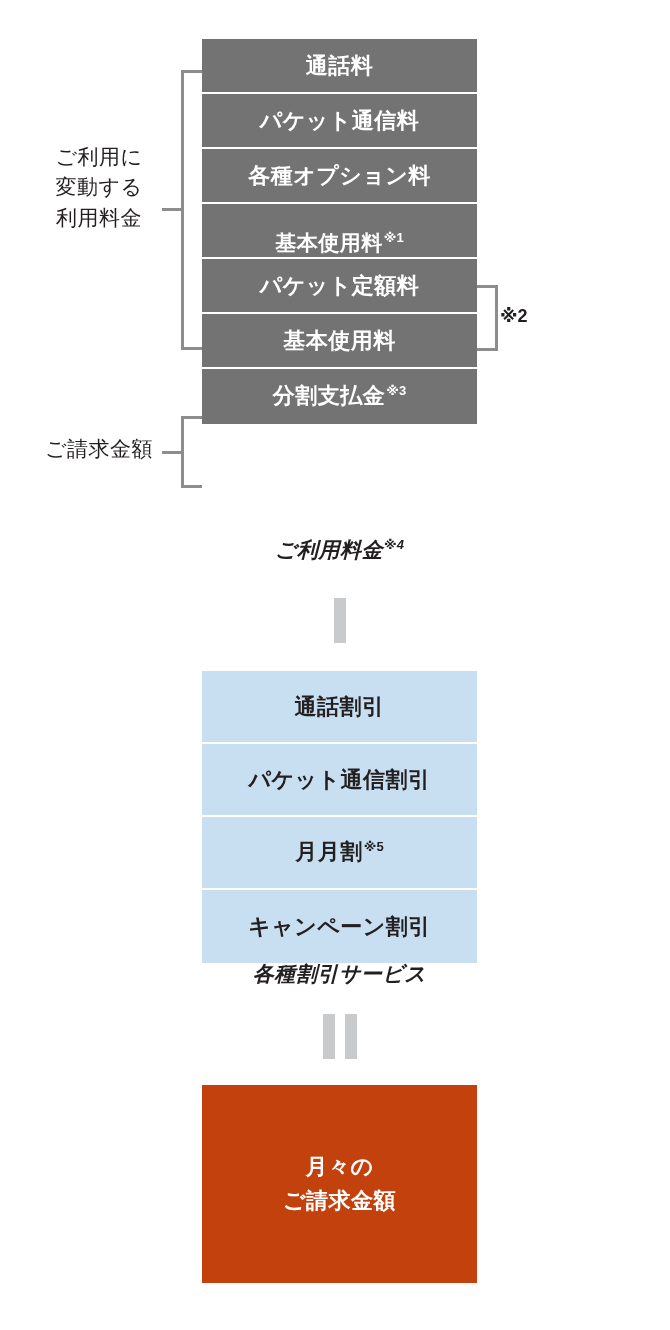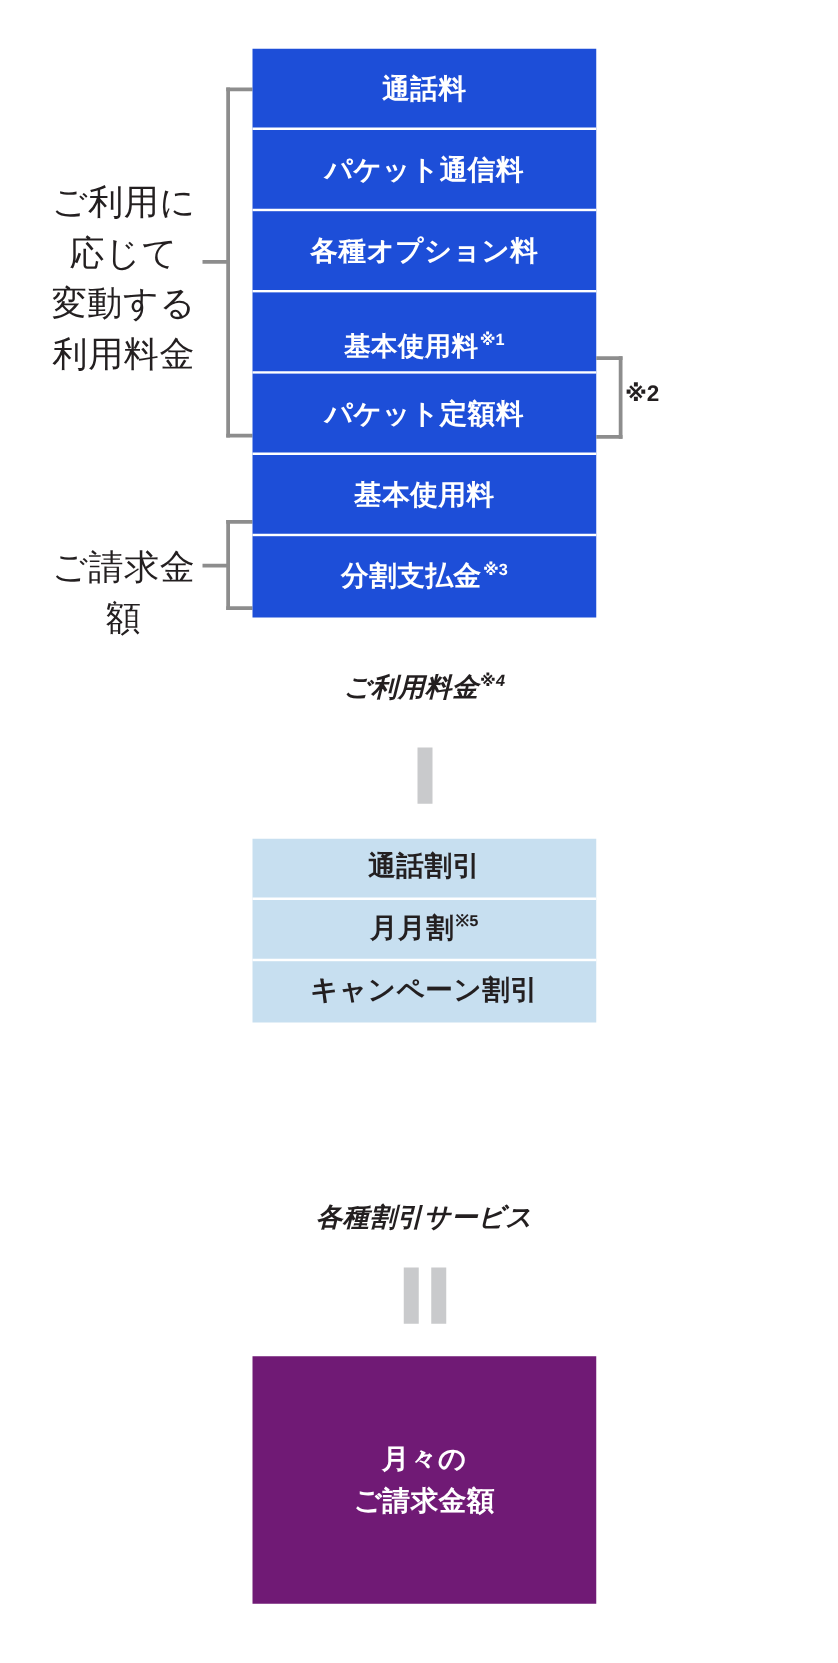--- a/index.html
+++ b/index.html
@@ -31,53 +31,52 @@
     align-items: center;
     justify-content: center;
     text-align: center;
     box-sizing: border-box;
     line-height: 1.18;
   }
 
   
   #usage-stack { top: 39px; }
   #usage-stack .row {
-    height: 65px;
-    background: #1d4ed8;
+    height: 55px;
+    background: #737373;
     color: #ffffff;
     font-size: 22px;
     font-weight: 700;
     letter-spacing: 0.5px;
     border-bottom: 2px solid #ffffff;
   }
   #usage-stack .row:last-child { border-bottom: none; }
   #usage-stack .row.two-line { font-size: 21px; line-height: 1.14; }
 
   
   #discount-stack { top: 671px; }
   #discount-stack .row {
-    height: 49px;
+    height: 73px;
     background: #C7DFF0;
     color: #231f20;
     font-size: 22px;
     font-weight: 700;
     letter-spacing: 0.5px;
     border-bottom: 2px solid #ffffff;
-    font-family: Liberation Mono, monospace;
   }
   #discount-stack .row:last-child { border-bottom: none; }
 
   
   #total-box {
     position: absolute;
     left: 202px;
     top: 1085px;
     width: 275px;
     height: 198px;
-    background: #701a75;
+    background: #c2410c;
     color: #ffffff;
     display: flex;
     align-items: center;
     justify-content: center;
     text-align: center;
     font-size: 22px;
     font-weight: 700;
     line-height: 1.55;
     letter-spacing: 0.5px;
   }
@@ -105,21 +104,21 @@
     font-style: italic;
   }
   #caption-usage { top: 536px; }
   #caption-discount { top: 960px; }
   .caption .note { font-size: 13px; }
 
   
   .side-label {
     position: absolute;
     text-align: center;
-    font-size: 28px;
+    font-size: 21px;
     color: #231f20;
     line-height: 1.45;
     letter-spacing: 0.5px;
   }
   #label-variable { left: 34px; top: 142px; width: 130px; }
   #label-required { left: 34px; top: 434px; width: 130px; }
 
   
   .bracket-left {
     position: absolute;
@@ -174,21 +173,20 @@
     background: #C9CACC;
   }
   #op-minus { left: 202px; top: 598px; width: 275px; }
   #op-equals { left: 202px; top: 1014px; width: 275px; }
 </style>
 </head>
 <body>
 
 <div class="side-label" id="label-variable">
   <div>ご利用に</div>
-  <div>応じて</div>
   <div>変動する</div>
   <div>利用料金</div>
 </div>
 <div class="bracket-left" id="bracket-variable"></div>
 <div class="bracket-stub" id="stub-variable"></div>
 
 <div class="side-label" id="label-required">ご請求金額</div>
 <div class="bracket-left" id="bracket-required"></div>
 <div class="bracket-stub" id="stub-required"></div>
 
@@ -237,20 +235,23 @@
 <div class="operator" id="op-minus">
   <div class="bar"></div>
 </div>
 
 <div class="stack" id="discount-stack">
 
   <div class="row">
     <span>通話割引</span>
   </div>
 
+  <div class="row">
+    <span>パケット通信割引</span>
+  </div>
 
   <div class="row">
     <span><span>月月割</span><span class="note">※5</span></span>
   </div>
 
   <div class="row">
     <span>キャンペーン割引</span>
   </div>
 
 </div>

